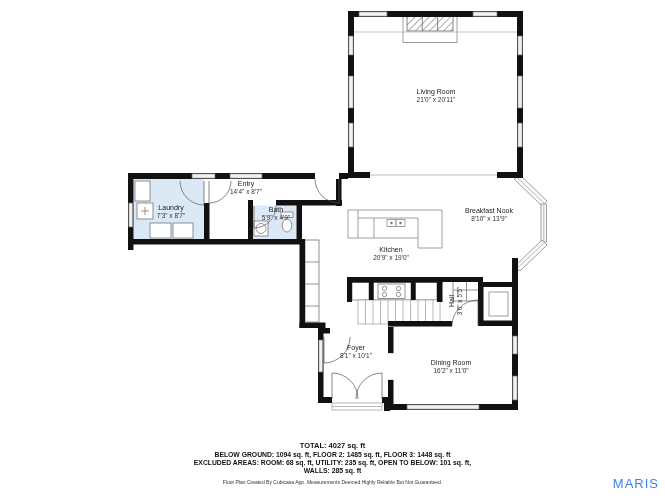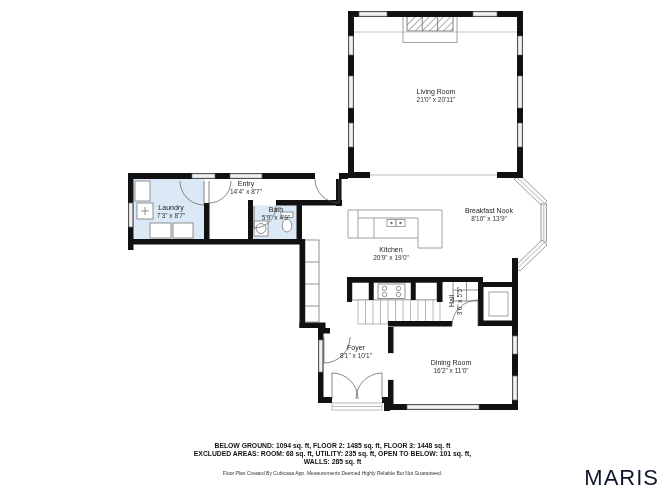--- a/index.html
+++ b/index.html
@@ -8,21 +8,21 @@
   #plan-svg{position:absolute;left:0;top:0;}
   .room-label{position:absolute;transform:translate(-50%,-50%);text-align:center;
               color:#222;line-height:1.2;white-space:nowrap;}
   .room-label.rotated{transform:translate(-50%,-50%) rotate(-90deg);}
   .room-name{display:block;font-size:7px;}
   .room-dims{display:block;font-size:6.5px;color:#333;}
   .summary{position:absolute;left:0;right:0;top:441px;text-align:center;color:#111;}
   .summary-total{font-size:7.5px;font-weight:bold;}
   .summary-line{font-size:6.8px;font-weight:bold;margin-top:1px;}
   .disclaimer{font-size:5px;font-weight:normal;color:#333;margin-top:5px;}
-  .logo{position:absolute;right:6px;bottom:7px;font-size:22px;color:#0f172a;
+  .logo{position:absolute;right:6px;bottom:7px;font-size:13px;color:#3b82f6;
         letter-spacing:1px;font-weight:normal;}
 </style>
 </head>
 <body>
 
 <div id="canvas">
 
   <svg id="plan-svg" width="665" height="498" viewBox="0 0 665 498">
     <defs>
       <pattern id="hatch" width="5" height="5" patternTransform="rotate(45)" patternUnits="userSpaceOnUse">
@@ -272,20 +272,21 @@
   <div class="room-label" style="left:356px;top:352px;">
     <span class="room-name">Foyer</span>
     <span class="room-dims">8'1" x 10'1"</span>
   </div>
   <div class="room-label" style="left:451px;top:367px;">
     <span class="room-name">Dining Room</span>
     <span class="room-dims">16'2" x 11'0"</span>
   </div>
 
   <div class="summary">
+    <div class="summary-total">TOTAL: 4027 sq. ft</div>
     <div class="summary-line">BELOW GROUND: 1094 sq. ft, FLOOR 2: 1485 sq. ft, FLOOR 3: 1448 sq. ft</div>
     <div class="summary-line">EXCLUDED AREAS: ROOM: 68 sq. ft, UTILITY: 235 sq. ft, OPEN TO BELOW: 101 sq. ft,</div>
     <div class="summary-line">WALLS: 285 sq. ft</div>
     <div class="disclaimer">Floor Plan Created By Cubicasa App. Measurements Deemed Highly Reliable But Not Guaranteed.</div>
   </div>
 
   <div class="logo">MARIS</div>
 
 </div>
 

